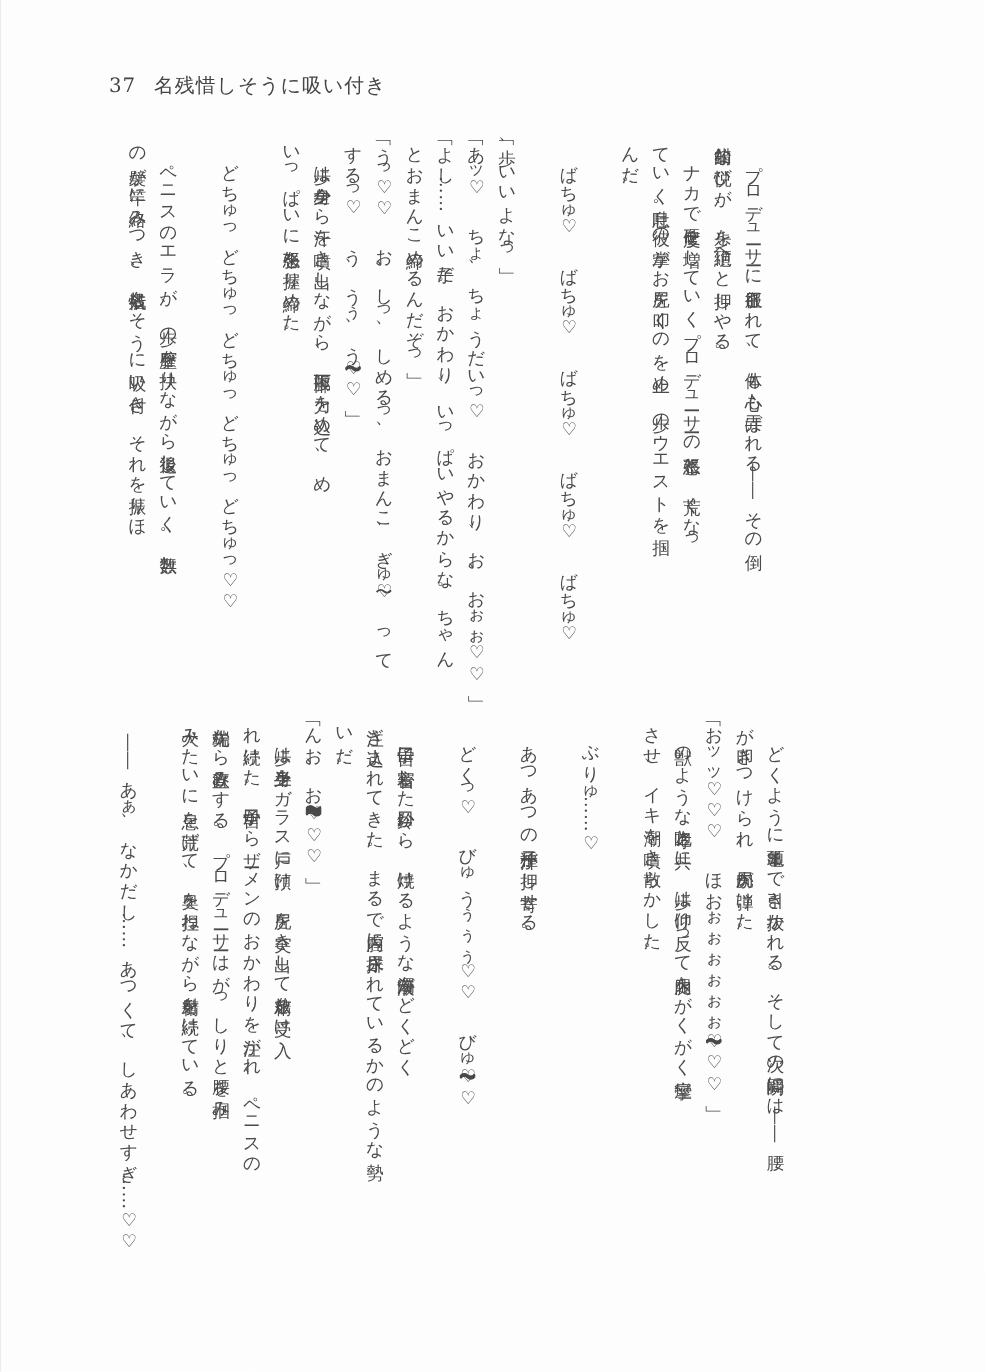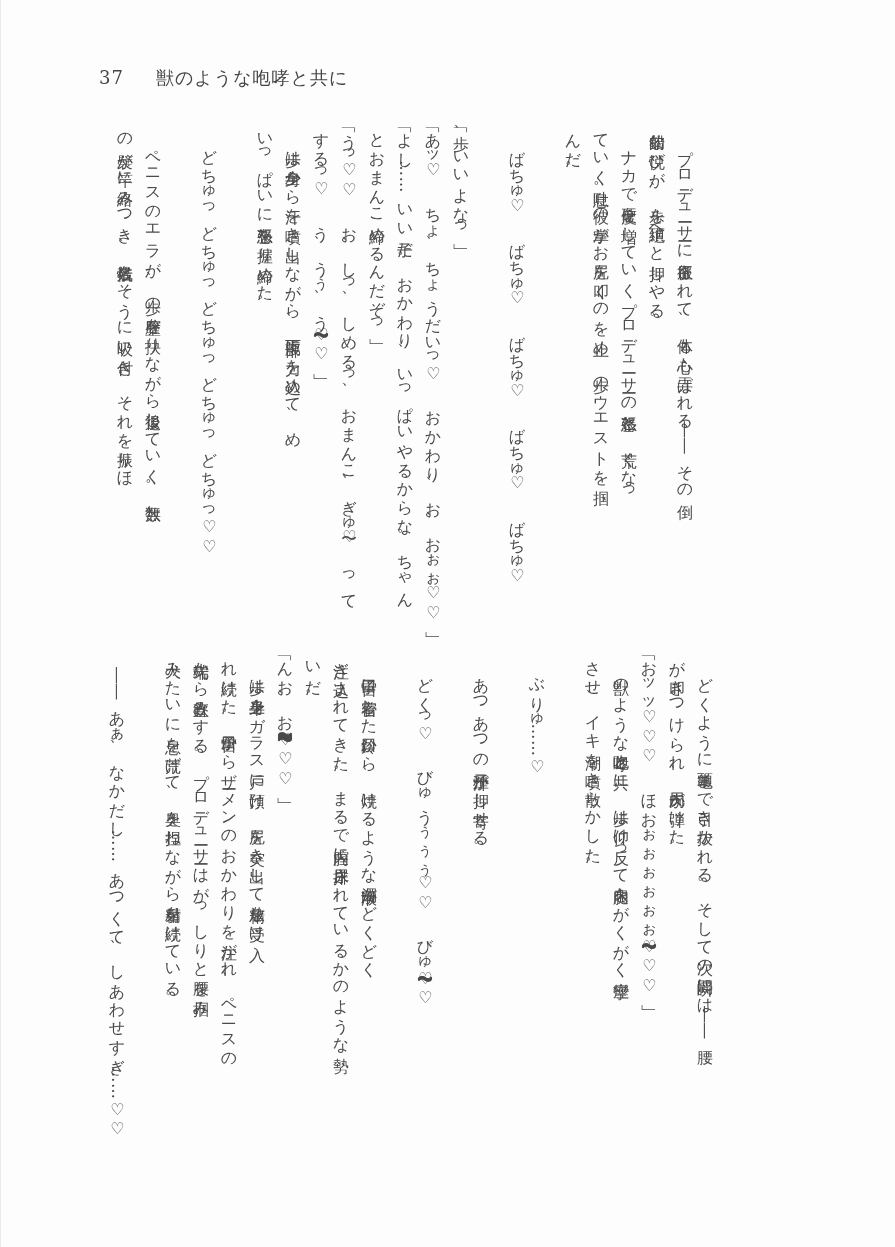--- a/index.html
+++ b/index.html
@@ -10,21 +10,21 @@
     overflow:hidden;
     font-family:"DejaVu Serif","Liberation Serif",serif;
     color:#484848;
   }
   
   .header{
     position:absolute;left:99px;top:66px;
     font-size:18px;letter-spacing:1px;color:#454545;
     white-space:nowrap;
   }
-  .header .num{margin-right:32px;letter-spacing:1px;}
+  .header .num{margin-right:16px;letter-spacing:1px;}
   
   .vblock{
     position:absolute;
     writing-mode:vertical-rl;
     -webkit-writing-mode:vertical-rl;
     text-orientation:mixed;
     font-size:16px;
     letter-spacing:0.5px;
     color:#4a4a4a;
   }
@@ -40,21 +40,21 @@
   
   .scan-edge-left{position:absolute;left:0;top:0;width:1px;height:100%;background:rgba(0,0,0,0.07);}
 </style>
 </head>
 <body>
 
 <div class="page">
   <div class="scan-edge-left"></div>
 
   <div class="header">
-    <span class="num">37</span><span>獣のような咆哮と共に</span>
+    <span class="num">37</span><span>名残惜しそうに吸い付き</span>
   </div>
 
   <div class="vblock top-block">
       <p class="tline indent">プロデューサーに征服されて、体も心も弄ばれる――その倒</p>
       <p class="tline">錯的な悦びが、歩を絶頂へと押しやる。</p>
       <p class="tline indent">ナカで硬度を増していくプロデューサーの怒張と、荒くなっ</p>
       <p class="tline">ていく吐息。彼の掌がお尻を叩くのを止め、歩のウエストを掴</p>
       <p class="tline">んだ。</p>
       <p class="tline blank">　</p>
       <p class="tline indent">ばちゅ♡　ばちゅ♡　ばちゅ♡　ばちゅ♡　ばちゅ♡</p>

